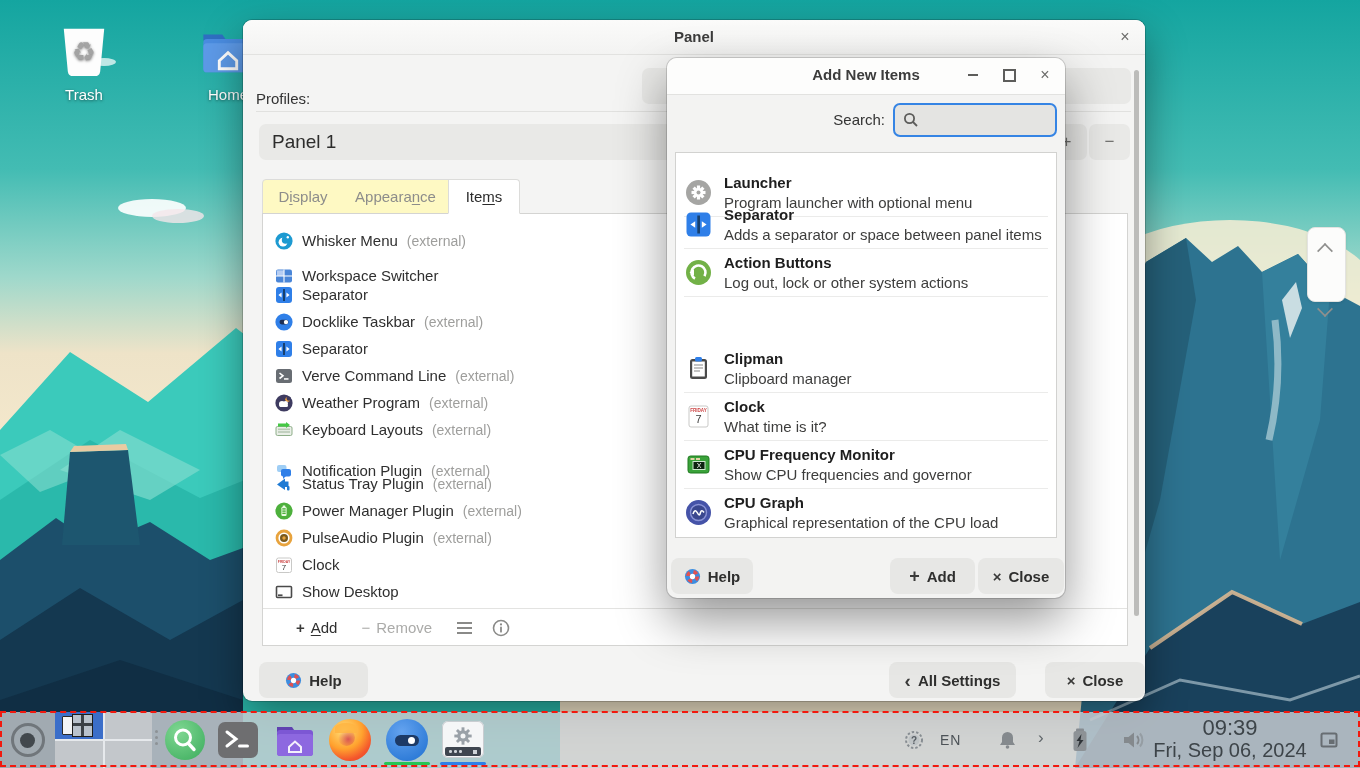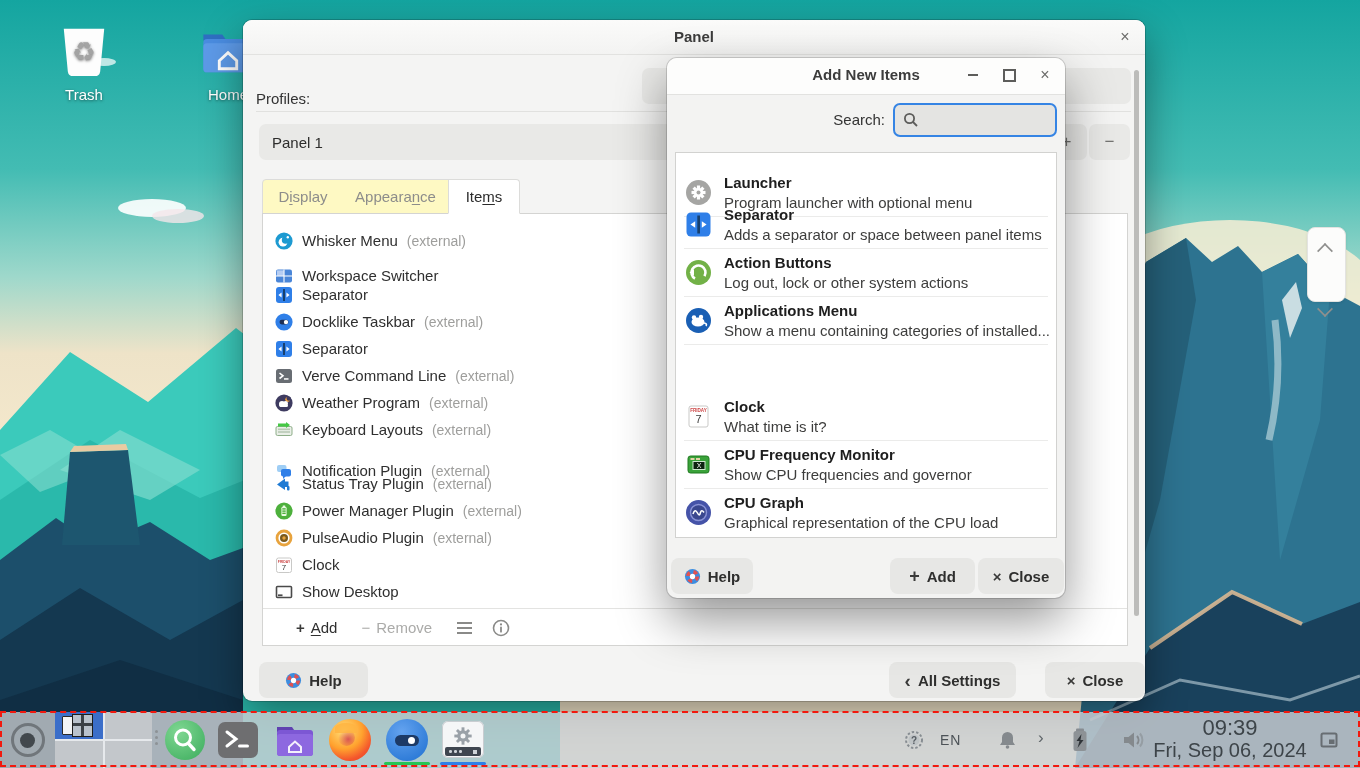--- a/index.html
+++ b/index.html
@@ -30,21 +30,21 @@
     font-size:16px;line-height:20px;text-align:center;cursor:default;}
   .btn{background:#e7e7e5;border-radius:8px;font-size:15px;color:#2f2f2e;
     display:flex;align-items:center;justify-content:center;gap:7px;font-weight:600;}
   .btn .glyph{font-weight:700;color:#3a3a39;}
 
   
   #profiles-label{left:13px;top:70px;font-size:15px;color:#333;}
   #profiles-button{left:399px;top:48px;width:489px;height:36px;background:#e9e9e7;border-radius:7px;}
   #profiles-sep{left:13px;top:91px;width:875px;height:1px;background:#e1e1df;}
   #panel-select{left:16px;top:104px;width:781px;height:36px;background:#e9e9e7;
-    border-radius:7px;font-size:15px;color:#2d2d2c;display:flex;align-items:center;padding-left:13px;box-sizing:border-box;}
+    border-radius:7px;font-size:19px;color:#2d2d2c;display:flex;align-items:center;padding-left:13px;box-sizing:border-box;}
   .sq-btn{top:104px;width:41px;height:36px;background:#e9e9e7;border-radius:7px;
     color:#6f6f6d;font-size:17px;display:flex;align-items:center;justify-content:center;}
   #panel-plus{left:803px;}
   #panel-minus{left:846px;}
 
   
   .tab{top:159px;height:35px;box-sizing:border-box;font-size:15px;
     display:flex;align-items:center;justify-content:center;
     background:#fef9c3;border:1px solid #dcdcda;color:#8d8d8b;}
   #tab-display{left:19px;width:82px;border-radius:4px 0 0 0;}
@@ -465,30 +465,33 @@
     <div class="drow" style="top:96px;">
       <svg class="dic" width="27" height="27" viewBox="0 0 27 27">
           <circle cx="13.5" cy="13.5" r="12.5" fill="#72b147"></circle>
           <circle cx="13.5" cy="13.5" r="7" fill="none" stroke="#fff" stroke-width="2.6" stroke-dasharray="33 11" transform="rotate(120 13.5 13.5)"></circle>
           <path d="M4.5,13.5 l4.5,-3 v6 Z" fill="#fff"></path>
         </svg>
       <span class="dtitle">Action Buttons</span>
       <span class="ddesc">Log out, lock or other system actions</span>
       <i class="sep"></i>
     </div>
-    <div class="drow" style="top:144px;">
+    <div class="drow" style="top:192px;">
       <svg class="dic" width="27" height="27" viewBox="0 0 27 27">
-          <circle cx="13.5" cy="13.5" r="12.5" fill="#1a5fb4"></circle>
-          <ellipse cx="13" cy="15" rx="6.5" ry="4.6" fill="#fff"></ellipse>
-          <circle cx="9" cy="10.5" r="2.2" fill="#fff"></circle>
-          <circle cx="16" cy="10" r="2.2" fill="#fff"></circle>
-          <path d="M19,16 q3.5,0.5 2,3" stroke="#fff" stroke-width="1.6" fill="none"></path>
-        </svg>
-      <span class="dtitle">Applications Menu</span>
-      <span class="ddesc">Show a menu containing categories of installed...</span>
+          <rect x="5" y="4" width="17" height="20" rx="2.5" fill="#4a4a4a"></rect>
+          <rect x="7.2" y="6.5" width="12.6" height="15" fill="#fff"></rect>
+          <g stroke="#9a9a9a" stroke-width="1.2">
+            <line x1="9" y1="10" x2="18" y2="10"></line>
+            <line x1="9" y1="13" x2="18" y2="13"></line>
+            <line x1="9" y1="16" x2="15" y2="16"></line>
+          </g>
+          <rect x="10" y="2" width="7" height="4.5" rx="1.5" fill="#2f7fe8"></rect>
+        </svg>
+      <span class="dtitle">Clipman</span>
+      <span class="ddesc">Clipboard manager</span>
       <i class="sep"></i>
     </div>
     <div class="drow" style="top:240px;">
       <svg class="dic" width="27" height="27" viewBox="0 0 27 27">
           <rect x="4" y="3" width="19" height="21" rx="2" fill="#fff" stroke="#c9c9c7"></rect>
           <text x="13.5" y="9.4" font-size="4.6" text-anchor="middle" fill="#cc4444" font-weight="bold">FRIDAY</text>
           <text x="13.5" y="20" font-size="11" text-anchor="middle" fill="#3a3a3a">7</text>
         </svg>
       <span class="dtitle">Clock</span>
       <span class="ddesc">What time is it?</span>

